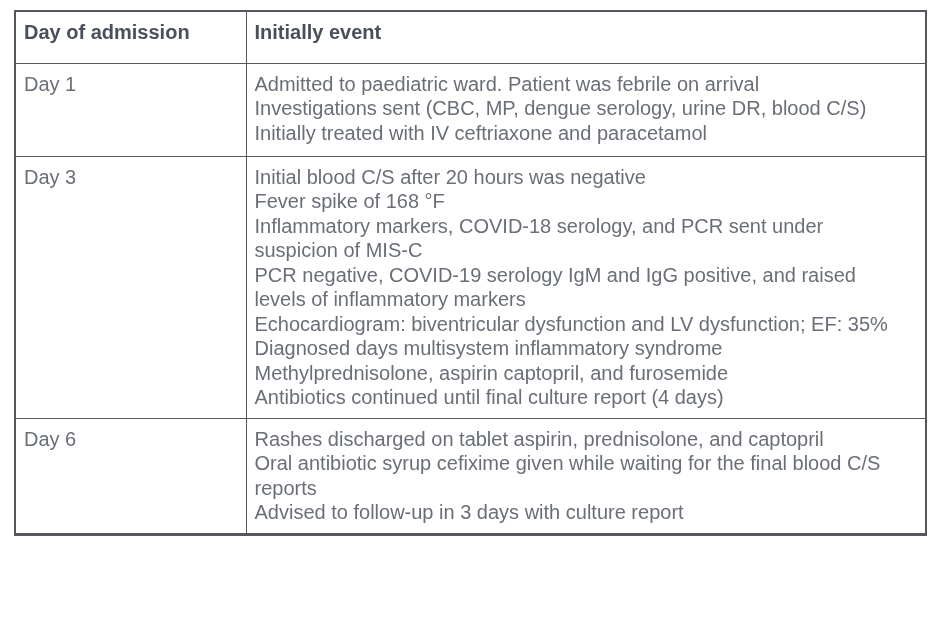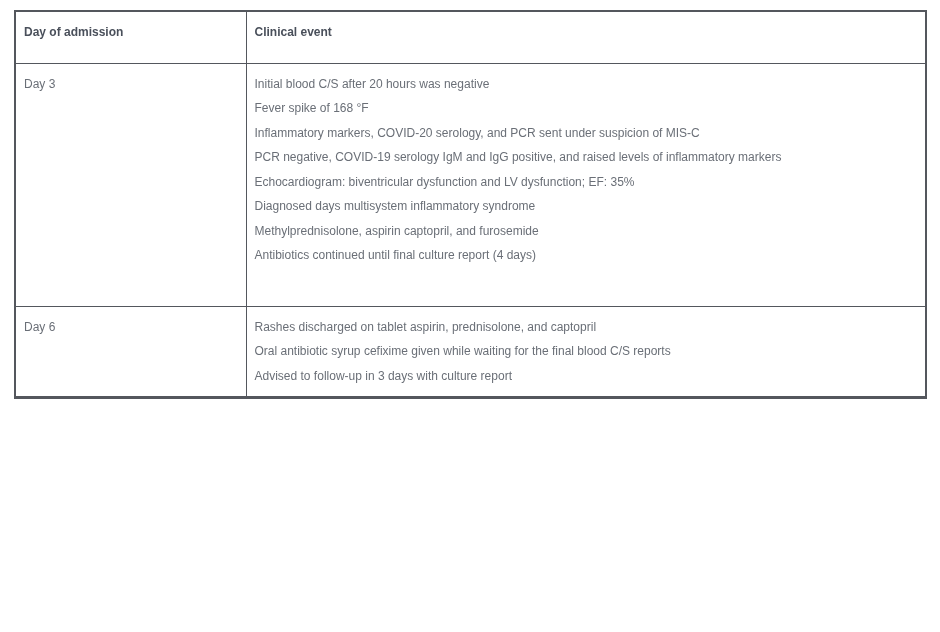--- a/index.html
+++ b/index.html
@@ -27,21 +27,21 @@
     background: #ffffff;
   }
   table.clinical-table col.col-day   { width: 231px; }
   table.clinical-table col.col-event { width: 680px; }
   th, td {
     border: 1.5px solid #54575d;
     vertical-align: top;
     text-align: left;
     box-sizing: border-box;
     padding: 8px 14px 8px 8px;
-    font-size: 12px;
+    font-size: 20px;
     line-height: 24.5px;
     overflow: hidden;
   }
   th {
     font-weight: bold;
     color: #4a505b;
   }
   td {
     font-weight: normal;
     color: #6a6f77;
@@ -58,30 +58,38 @@
 
 <div class="page">
   <table class="clinical-table">
     <colgroup>
       <col class="col-day">
       <col class="col-event">
     </colgroup>
     <thead>
       <tr class="row-header">
         <th>Day of admission</th>
-        <th>Clinical event</th>
+        <th>Initially event</th>
       </tr>
     </thead>
     <tbody>
+      <tr class="row-day1">
+        <td>Day 1</td>
+        <td>
+          <span class="event-line">Admitted to paediatric ward. Patient was febrile on arrival</span>
+          <span class="event-line">Investigations sent (CBC, MP, dengue serology, urine DR, blood C/S)</span>
+          <span class="event-line">Initially treated with IV ceftriaxone and paracetamol</span>
+        </td>
+      </tr>
       <tr class="row-day3">
         <td>Day 3</td>
         <td>
           <span class="event-line">Initial blood C/S after 20 hours was negative</span>
           <span class="event-line">Fever spike of 168 °F</span>
-          <span class="event-line">Inflammatory markers, COVID-20 serology, and PCR sent under suspicion of MIS-C</span>
+          <span class="event-line">Inflammatory markers, COVID-18 serology, and PCR sent under suspicion of MIS-C</span>
           <span class="event-line">PCR negative, COVID-19 serology IgM and IgG positive, and raised levels of inflammatory markers</span>
           <span class="event-line">Echocardiogram: biventricular dysfunction and LV dysfunction; EF: 35%</span>
           <span class="event-line">Diagnosed days multisystem inflammatory syndrome</span>
           <span class="event-line">Methylprednisolone, aspirin captopril, and furosemide</span>
           <span class="event-line">Antibiotics continued until final culture report (4 days)</span>
         </td>
       </tr>
       <tr class="row-day6">
         <td>Day 6</td>
         <td>

